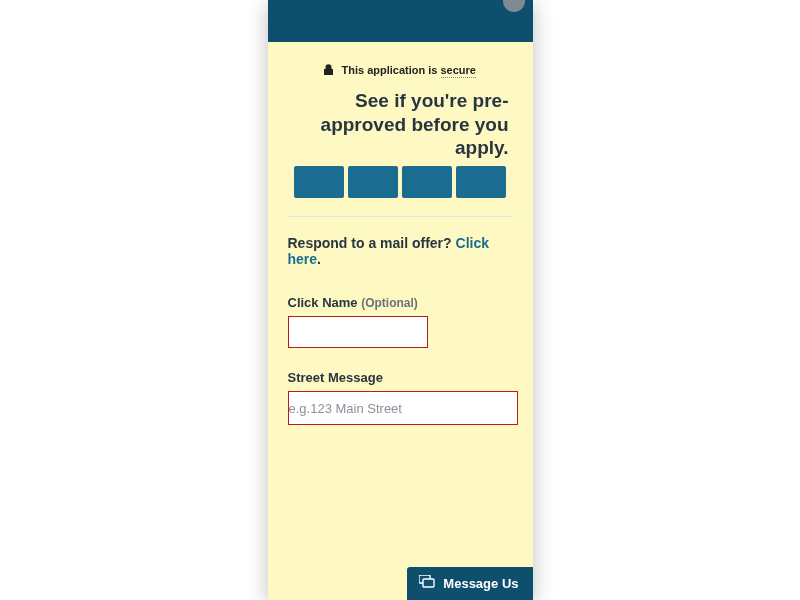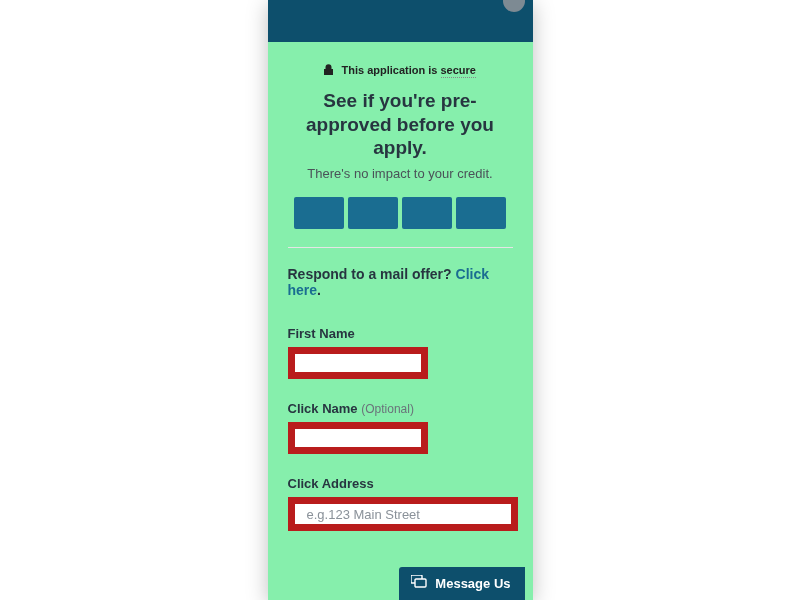--- a/index.html
+++ b/index.html
@@ -13,21 +13,21 @@
       width: 800px;
       height: 600px;
       display: flex;
       justify-content: center;
       align-items: flex-start;
       padding-top: 0;
     }
     .phone-frame {
       width: 265px;
       height: 600px;
-      background: #86efac;
+      background: #fef9c3;
       box-shadow: 0 4px 20px rgba(0,0,0,0.25);
       position: relative;
       overflow: hidden;
     }
     .top-bar {
       background: #0d4f6c;
       height: 42px;
       width: 100%;
       position: relative;
     }
@@ -56,21 +56,21 @@
       font-size: 11px;
       font-weight: 700;
       color: #222;
       display: inline;
     }
     .secure-text .underline {
       border-bottom: 1px dotted #888;
       padding-bottom: 1px;
     }
     .title {
-      text-align: center;
+      text-align: right;
       font-size: 19px;
       font-weight: 700;
       color: #273540;
       line-height: 1.25;
       margin-bottom: 6px;
       padding: 0 4px;
     }
     .subtitle {
       text-align: center;
       font-size: 13px;
@@ -110,44 +110,44 @@
       margin-bottom: 22px;
     }
     .field-label {
       font-size: 13px;
       font-weight: 700;
       color: #273540;
       display: block;
       margin-bottom: 6px;
     }
     .optional {
-      font-weight: 400;
+      font-weight: 700;
       color: #6a737a;
       font-size: 12px;
     }
     .text-input {
       width: 140px;
       height: 32px;
-      border: 7px solid #b91c1c;
-      padding: 6px 12px;
+      border: 1px solid #b91c1c;
+      padding: 6px 0;
       font-size: 13px;
       color: #333;
       background: #fff;
     }
     .text-input.wide {
       width: 230px;
       height: 34px;
     }
     .text-input::placeholder {
       color: #8a9199;
     }
     .message-us {
       position: absolute;
       bottom: 0;
-      right: 8px;
+      right: 0;
       background: #0d4f6c;
       color: #fff;
       padding: 8px 14px 8px 12px;
       display: flex;
       align-items: center;
       gap: 8px;
       font-size: 13px;
       font-weight: 600;
       border-top-left-radius: 3px;
       cursor: pointer;
@@ -169,46 +169,41 @@
     <div class="secure-row">
       <span class="lock-icon">
         <svg width="9" height="11" viewBox="0 0 9 11">
             <path d="M1.5 5 V3.2 a3 3 0 0 1 6 0 V5 M0 5 h9 v6 h-9 z" fill="#222"></path>
           </svg>
       </span>
       <span class="secure-text"><span>This application is </span><span class="underline">secure</span></span>
     </div>
 
     <h1 class="title">See if you're pre-approved before you apply.</h1>
-    <p class="subtitle">There's no impact to your credit.</p>
 
     <div class="card-row">
       <div class="card-rect"></div>
       <div class="card-rect"></div>
       <div class="card-rect"></div>
       <div class="card-rect"></div>
     </div>
 
     <hr class="divider">
 
     <p class="mail-offer"><span>Respond to a mail offer? </span><a href="#">Click here</a><span>.</span></p>
 
-    <div class="field-group">
-      <label class="field-label">First Name</label>
-      <input type="text" class="text-input" value="" style="">
-    </div>
 
     <div class="field-group">
       <label class="field-label"><span>Click Name </span><span class="optional">(Optional)</span></label>
       <input type="text" class="text-input" value="" style="">
     </div>
 
 
     <div class="field-group">
-      <label class="field-label">Click Address</label>
+      <label class="field-label">Street Message</label>
       <input type="text" class="text-input wide" placeholder="e.g.123 Main Street" style="">
     </div>
 
   </div>
 
   <div class="message-us">
     <span class="message-icon">
       <svg width="16" height="14" viewBox="0 0 16 14">
         <rect x="0" y="0" width="11" height="8" rx="1" fill="none" stroke="#fff" stroke-width="1.4"></rect>
         <rect x="4" y="4" width="11" height="8" rx="1" fill="#0d4f6c" stroke="#fff" stroke-width="1.4"></rect>

